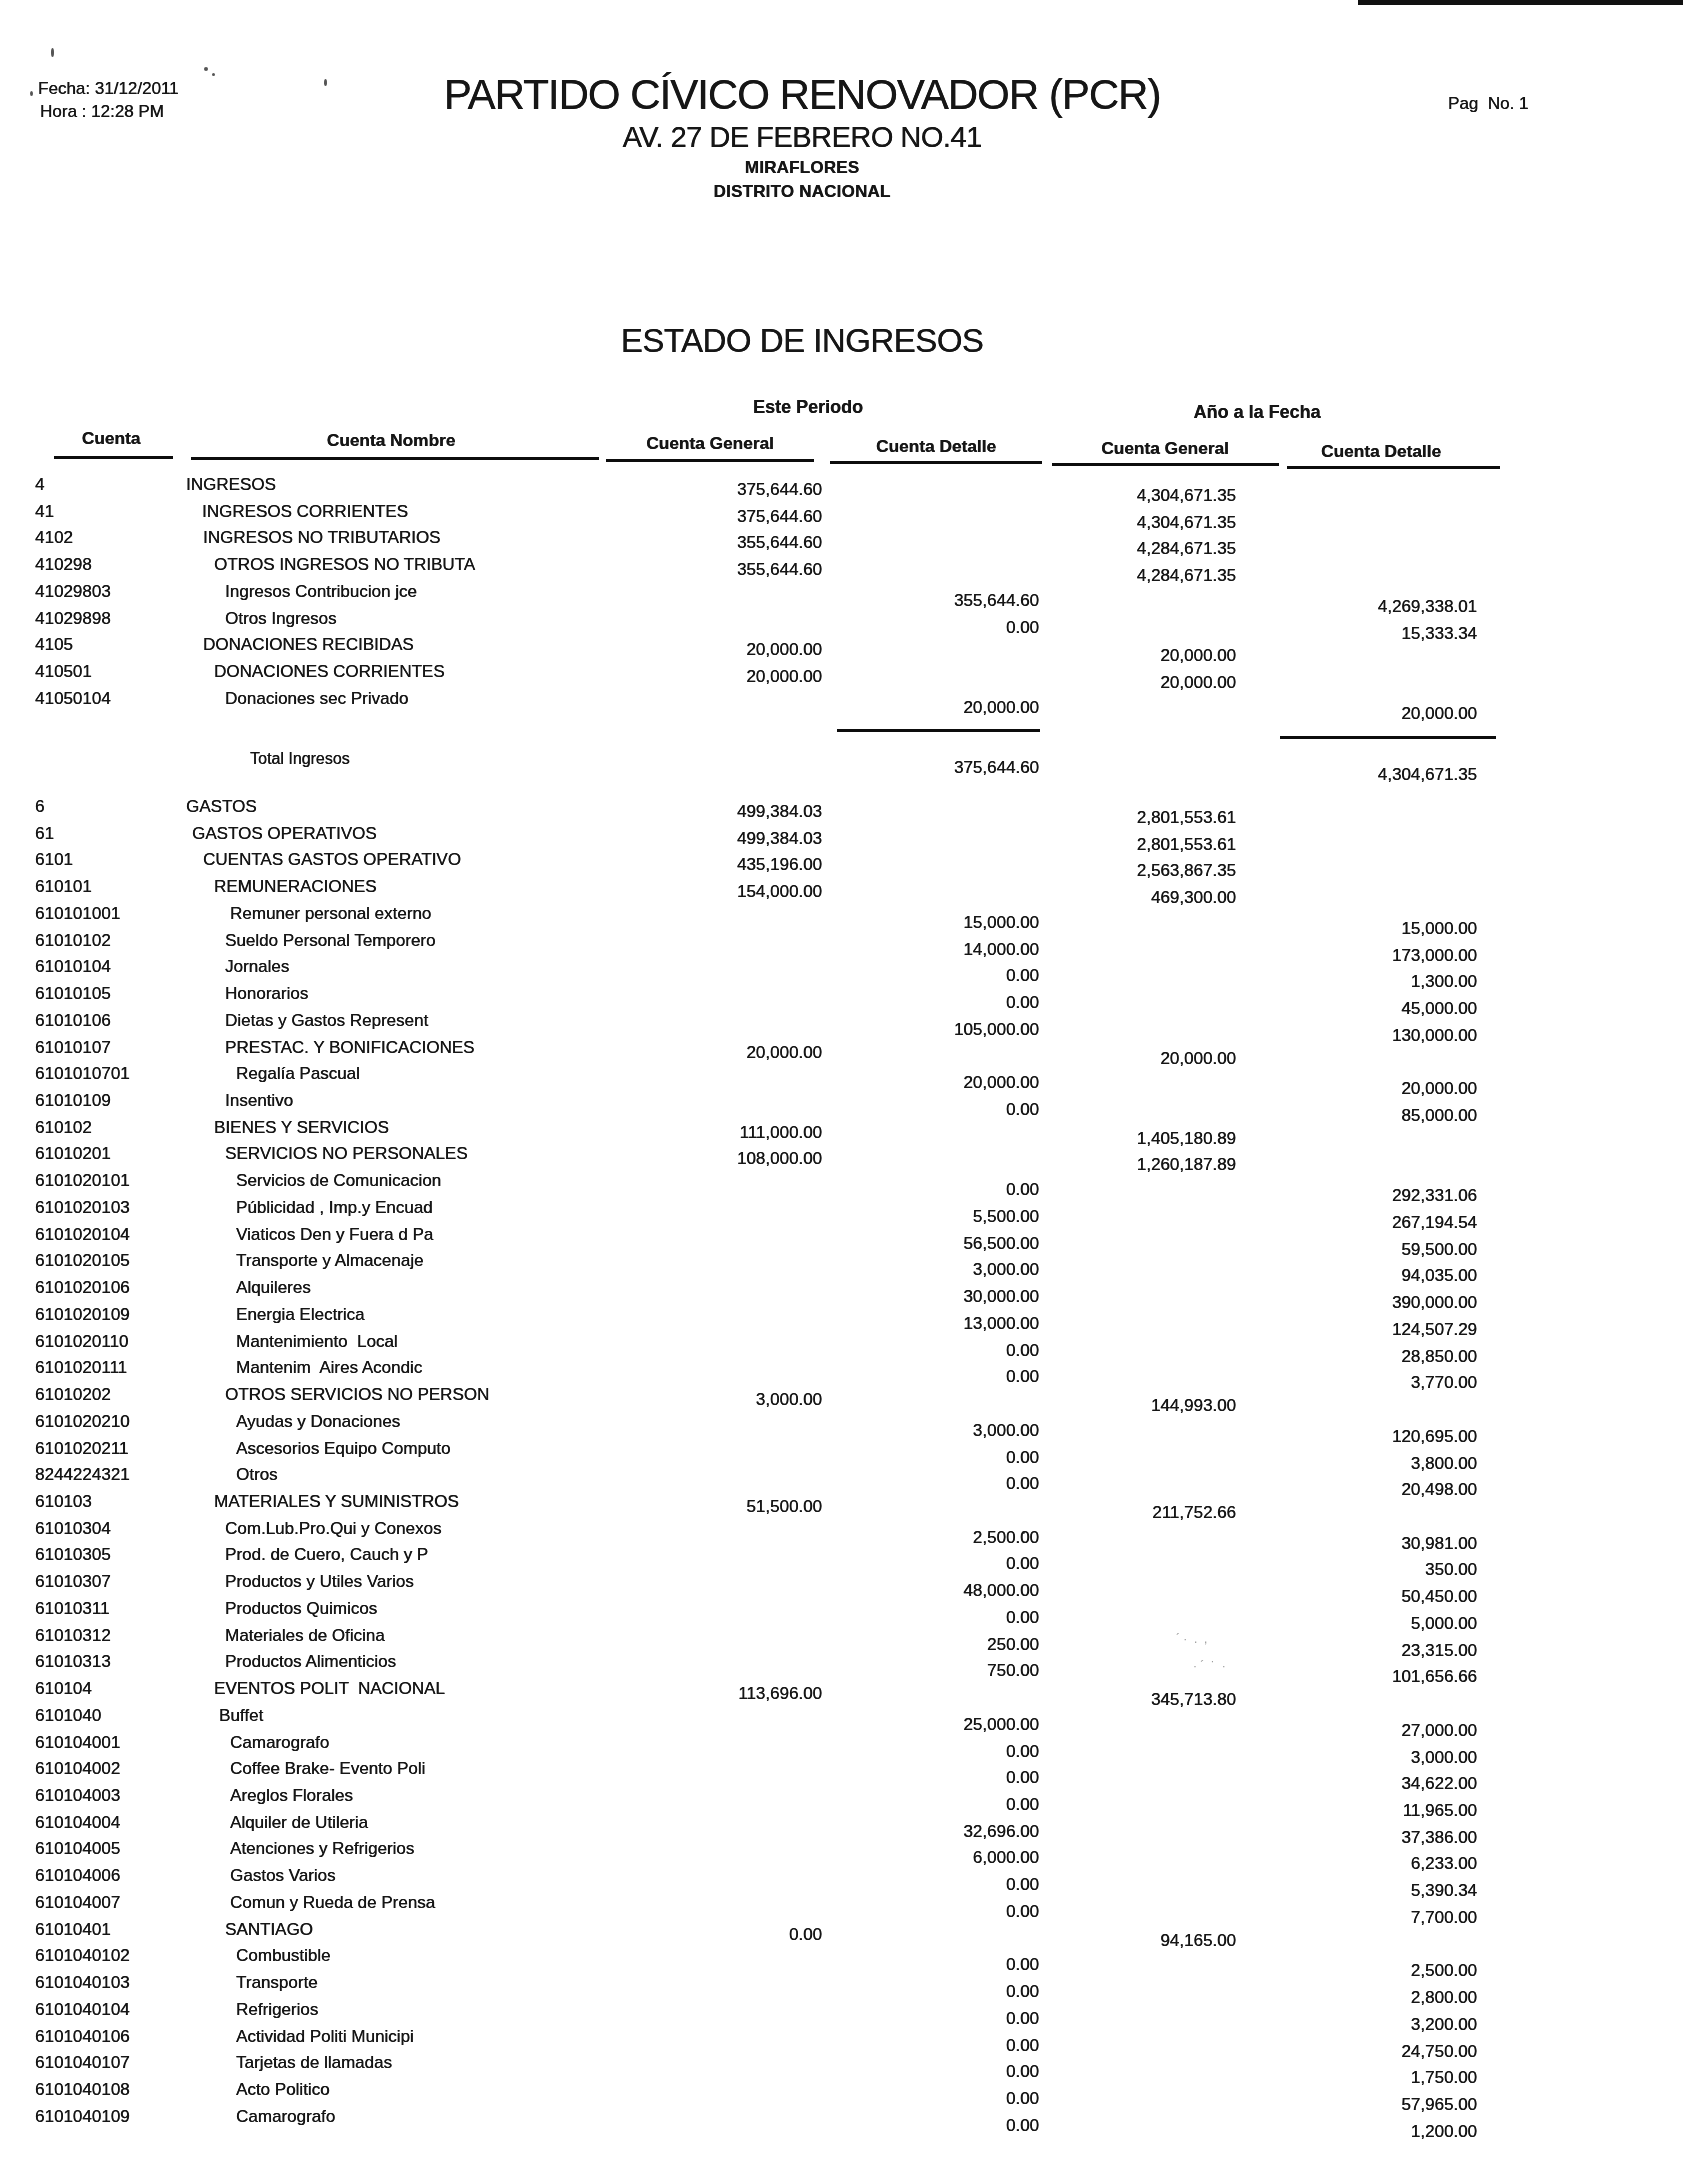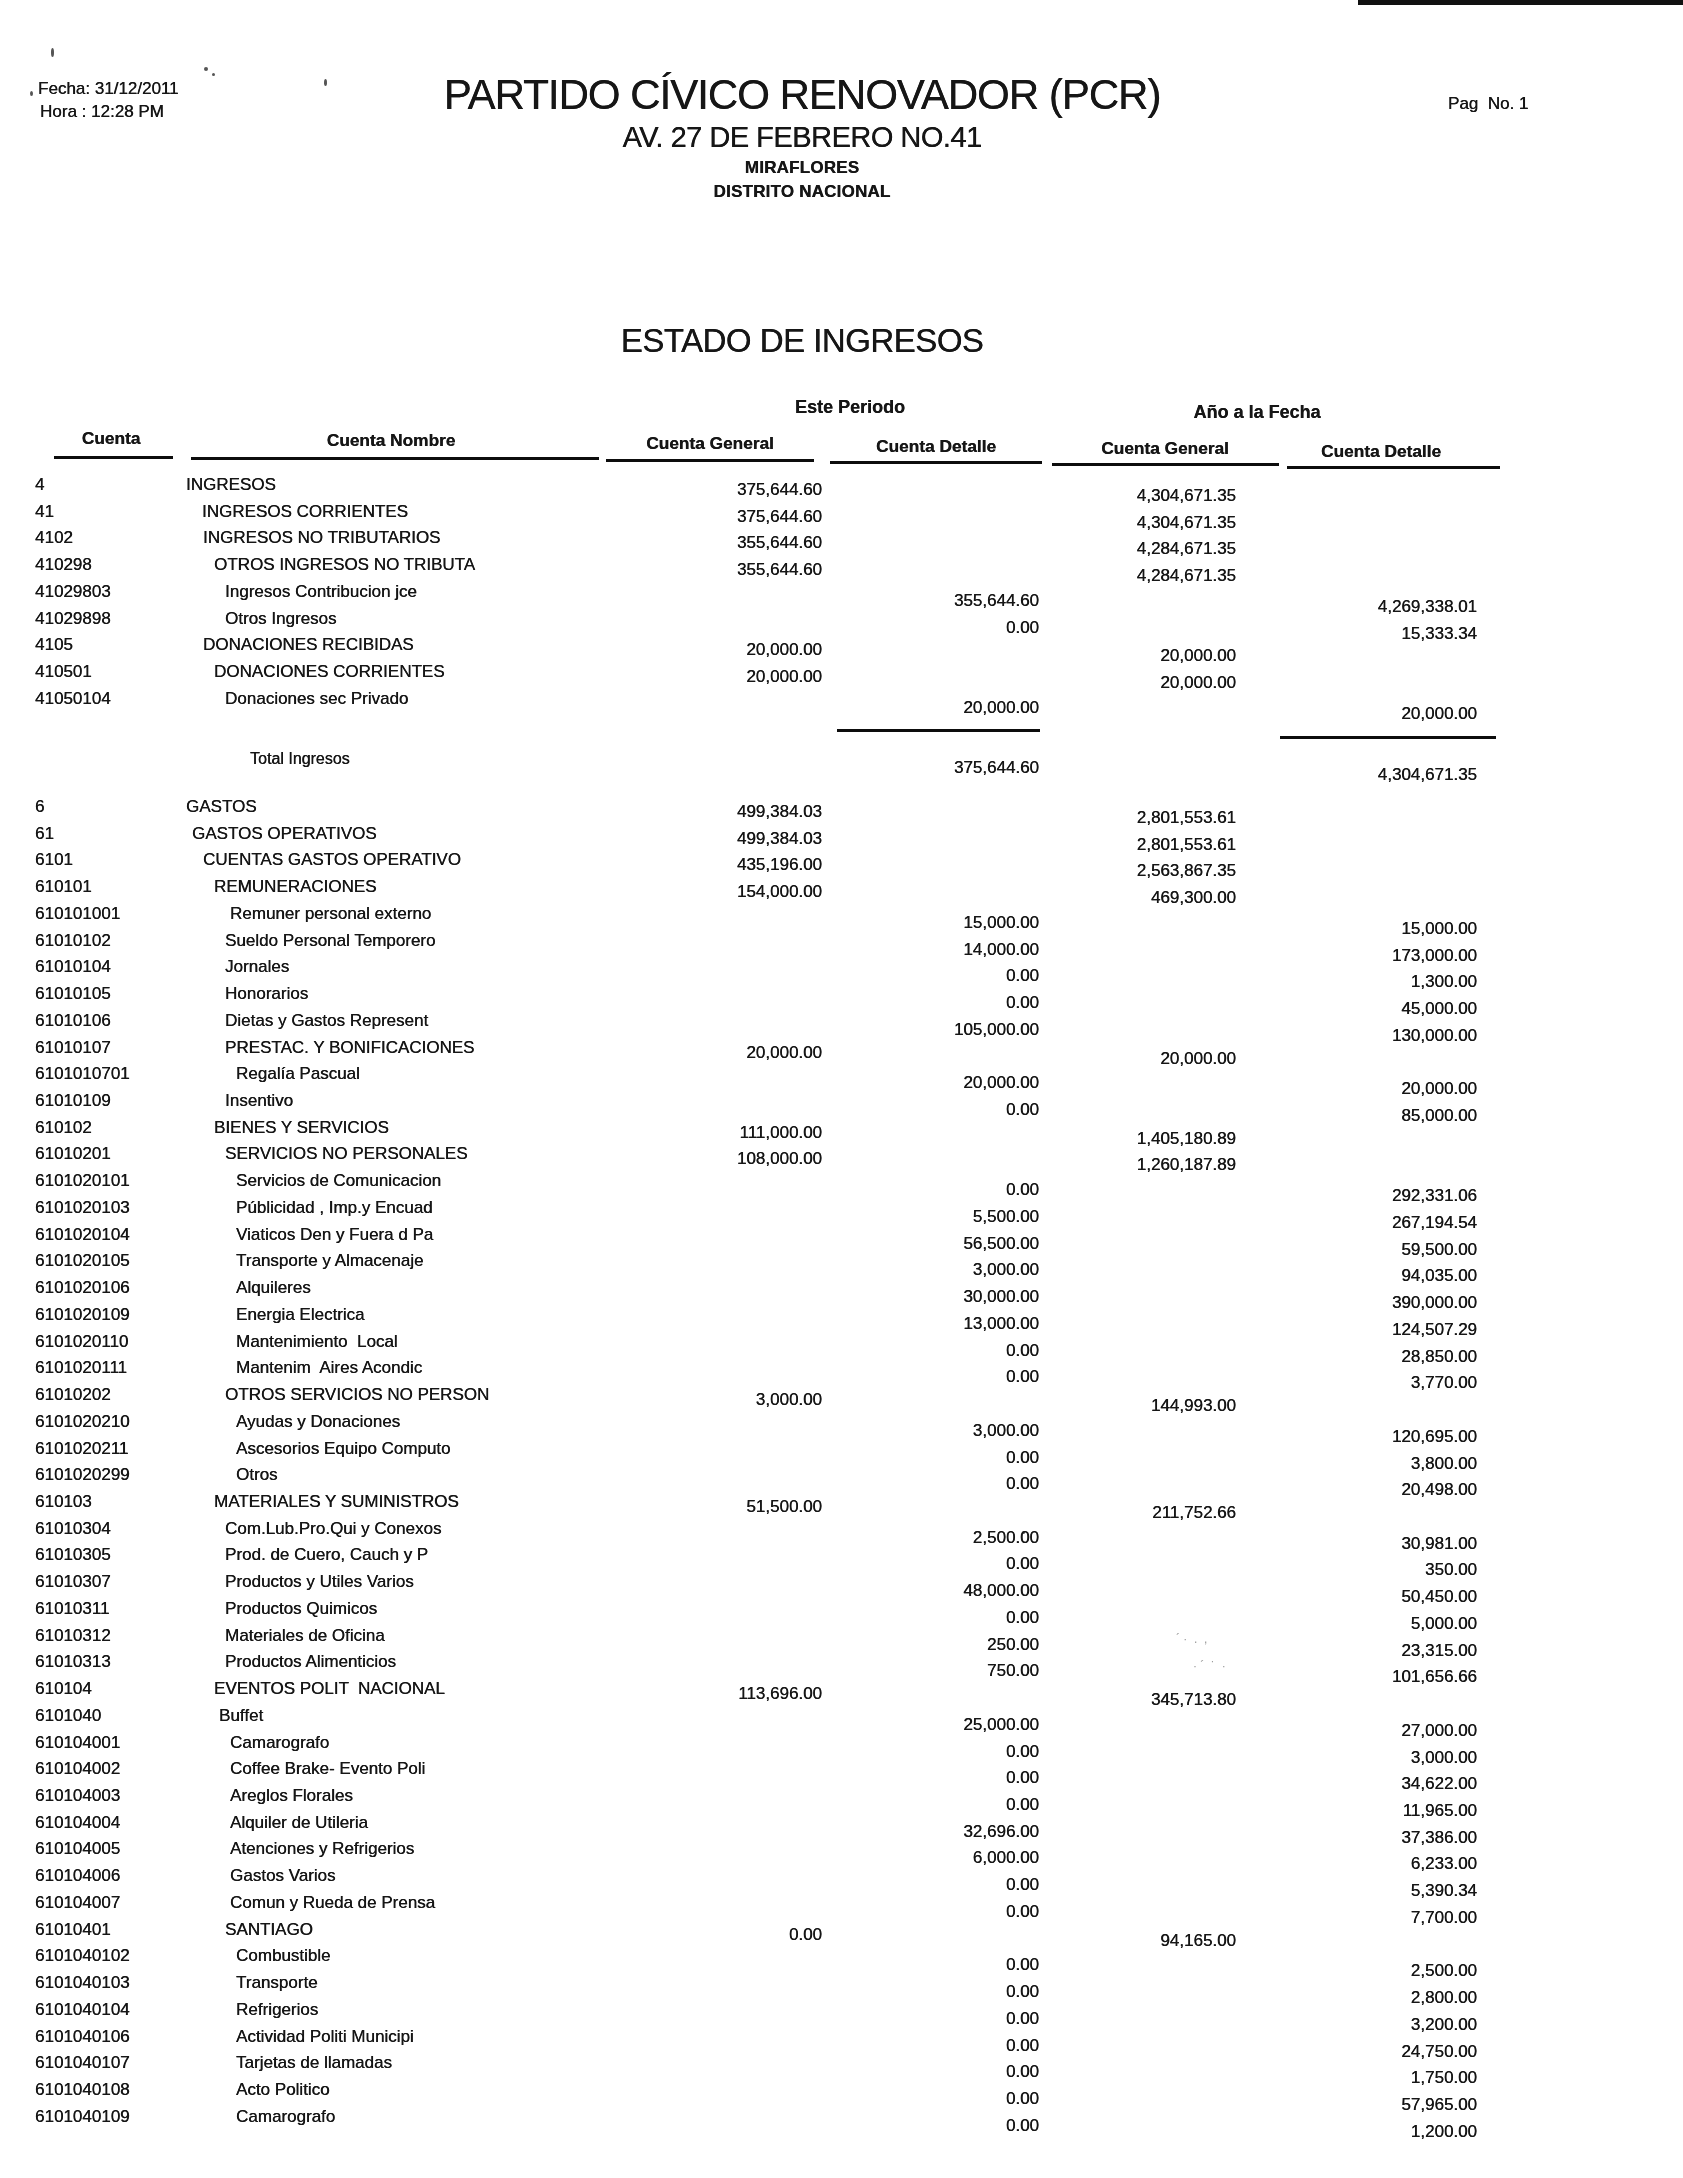--- a/index.html
+++ b/index.html
@@ -51,21 +51,21 @@
   <div class="abs meta" style="left:40px;top:102px;">Hora : 12:28 PM</div>
   <div class="abs meta" style="left:1448px;top:94px;">Pag  No. 1</div>
 
   <div class="center-abs org-name" style="top:71px;">PARTIDO CÍVICO RENOVADOR (PCR)</div>
   <div class="center-abs org-addr" style="top:121px;">AV. 27 DE FEBRERO NO.41</div>
   <div class="center-abs org-small" style="top:158px;">MIRAFLORES</div>
   <div class="center-abs org-small" style="top:182px;">DISTRITO NACIONAL</div>
 
   <div class="center-abs rep-title" style="top:322px;">ESTADO DE INGRESOS</div>
 
-  <div class="grouphead" style="left:850px;top:397px;">Este Periodo</div>
+  <div class="grouphead" style="left:808px;top:397px;">Este Periodo</div>
   <div class="grouphead" style="left:1257px;top:402px;">Año a la Fecha</div>
 
   <div class="colhead" style="left:111px;top:428px;">Cuenta</div>
   <div class="colhead" style="left:391px;top:430px;">Cuenta Nombre</div>
   <div class="colhead" style="left:710px;top:433px;">Cuenta General</div>
   <div class="colhead" style="left:936px;top:436px;">Cuenta Detalle</div>
   <div class="colhead" style="left:1165px;top:438px;">Cuenta General</div>
   <div class="colhead" style="left:1381px;top:441px;">Cuenta Detalle</div>
 
   <div class="hline" style="left:54px;top:456px;width:119px;"></div>
@@ -284,21 +284,21 @@
         <span class="cell num cd">3,000.00</span>
         <span class="cell num acd">120,695.00</span>
       </div>
       <div class="row" style="top: 642px;">
         <span class="cell code">6101020211</span>
         <span class="cell name" style="left: 236px;">Ascesorios Equipo Computo</span>
         <span class="cell num cd">0.00</span>
         <span class="cell num acd">3,800.00</span>
       </div>
       <div class="row" style="top: 668px;">
-        <span class="cell code">6101020299</span>
+        <span class="cell code">8244224321</span>
         <span class="cell name" style="left: 236px;">Otros</span>
         <span class="cell num cd">0.00</span>
         <span class="cell num acd">20,498.00</span>
       </div>
       <div class="row" style="top: 695px;">
         <span class="cell code">610103</span>
         <span class="cell name" style="left: 214px;">MATERIALES Y SUMINISTROS</span>
         <span class="cell num cg">51,500.00</span>
         <span class="cell num acg">211,752.66</span>
       </div>

